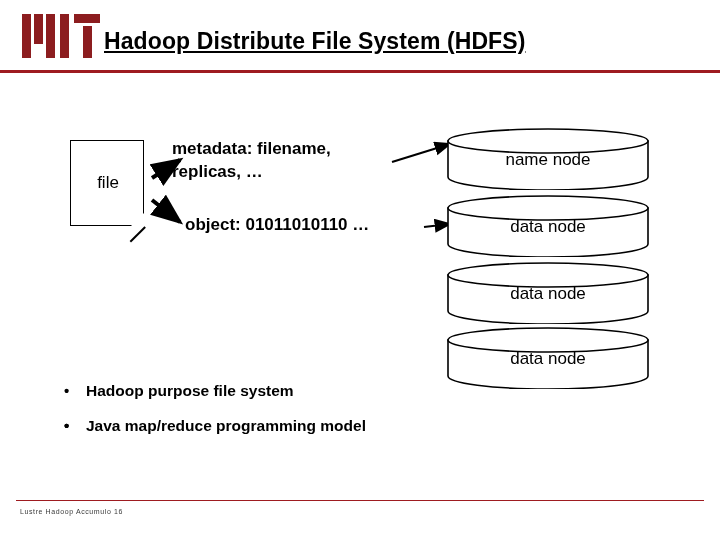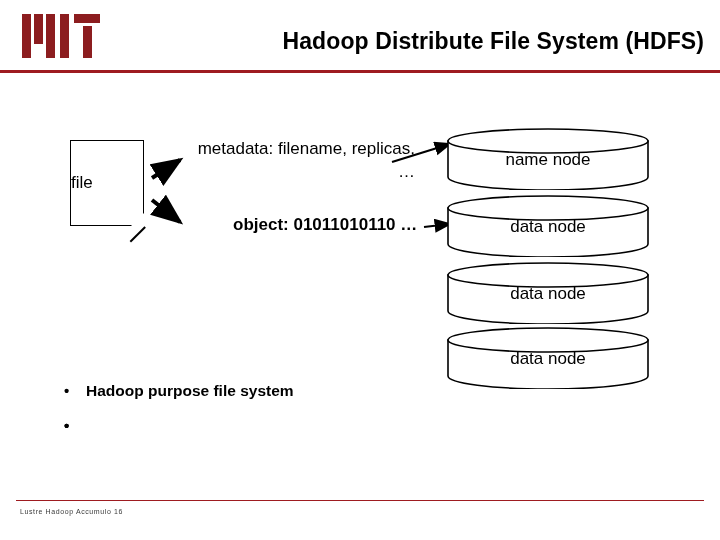--- a/index.html
+++ b/index.html
@@ -27,25 +27,26 @@
     left: 22px;
     top: 14px;
     width: 78px;
     height: 44px;
   }
   .slide-title {
     position: absolute;
     left: 104px;
     top: 28px;
     width: 600px;
-    text-align: right;
+    text-align: left;
     font-size: 23px;
     font-weight: bold;
     color: #000000;
     letter-spacing: 0.1px;
+    text-decoration: underline;
   }
   .header-rule {
     position: absolute;
     left: 0;
     top: 70px;
     width: 720px;
     height: 3px;
     background: #9e1b20;
   }
 
@@ -84,44 +85,43 @@
     height: 1.5px;
     background: #000;
     transform: rotate(-45deg);
     transform-origin: 100% 50%;
   }
   .file-label {
     position: absolute;
     left: 0;
     top: 32px;
     width: 74px;
+    text-align: center;
     font-size: 17px;
     color: #000;
   }
 
   .meta-text {
     position: absolute;
-    left: 185px;
+    left: 172px;
     top: 56px;
     width: 230px;
     font-size: 17px;
-    font-weight: normal;
+    font-weight: bold;
     color: #000;
     line-height: 1.35;
-    text-align: right;
   }
   .object-text {
     position: absolute;
     left: 185px;
     top: 133px;
     width: 260px;
     font-size: 17px;
     font-weight: bold;
     color: #000;
-    margin-left: 48px;
   }
 
   .cyl {
     position: absolute;
     width: 204px;
     height: 62px;
   }
   .cyl svg { display: block; }
   .cyl-label {
     position: absolute;
@@ -252,19 +252,20 @@
   <div class="bullets">
     <div class="bullet">
       <span class="dot">•</span>
       <span>Hadoop purpose file system</span>
     </div>
     <div class="bullet">
       <span class="dot">•</span>
     </div>
     <div class="bullet">
       <span class="dot">•</span>
+      <span>Java map/reduce programming model</span>
     </div>
   </div>
 
   <div class="footer-rule"></div>
   <div class="footer-text">Lustre  Hadoop  Accumulo  16</div>
 
 </div>
 
 </body></html>

